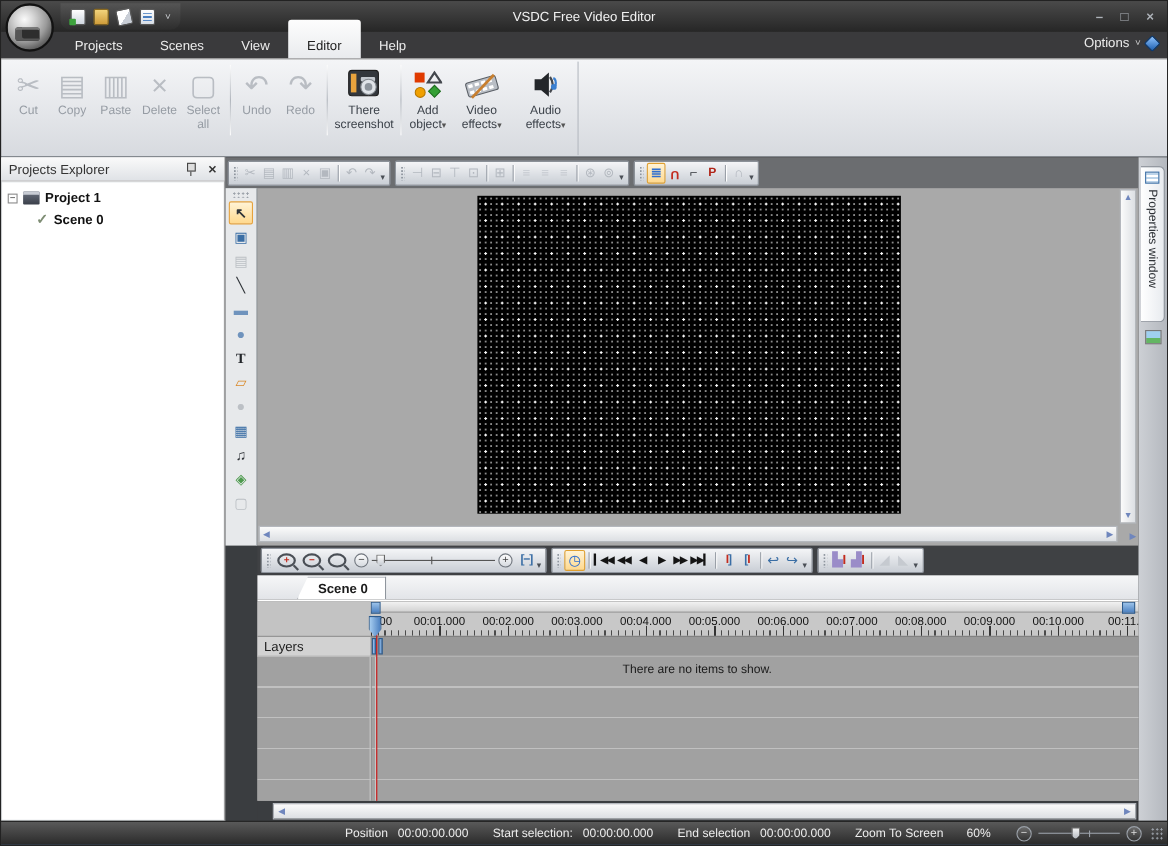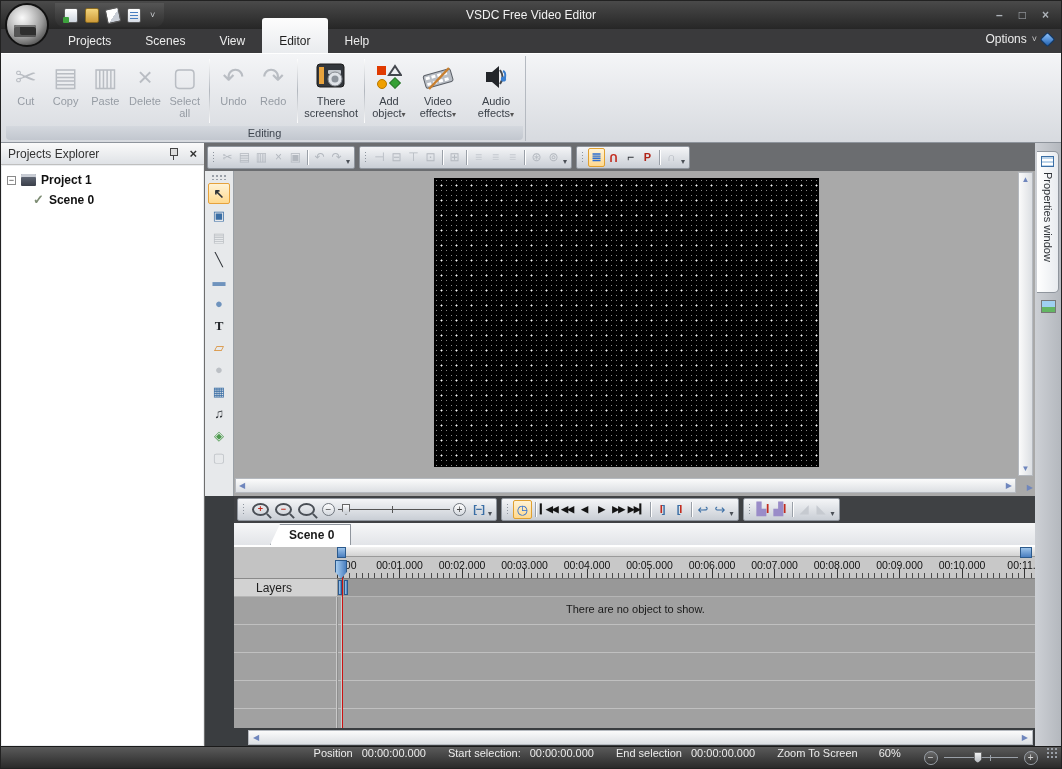--- a/index.html
+++ b/index.html
@@ -164,21 +164,21 @@
                background:linear-gradient(#9cc3ea,#4a7fc0);border:1px solid #2c5a8c;}
   .mini-scroll::after{content:"";position:absolute;right:3px;top:0;width:10px;height:9px;
                background:linear-gradient(#9cc3ea,#4a7fc0);border:1px solid #2c5a8c;}
   .ruler-labels{position:absolute;top:12px;left:0;right:0;height:12px;font-size:10.5px;color:#111;}
   .rlabel{position:absolute;top:0;width:58px;text-align:center;white-space:nowrap;}
   .ticks-minor{position:absolute;bottom:0;left:0;right:0;height:5px;
      background-image:repeating-linear-gradient(90deg,#4a4a4a 0 1px,transparent 1px 6.25px);}
   .ticks-major{position:absolute;bottom:0;left:0;right:0;height:9px;
      background-image:repeating-linear-gradient(90deg,#333 0 1px,transparent 1px 62.5px);}
   .tl-row2{display:flex;height:18px;}
-  .tl-row2 .lcell{width:103px;background:#d2d2d2;display:flex;align-items:center;padding-left:22px;
+  .tl-row2 .lcell{width:103px;background:#d2d2d2;display:flex;align-items:center;padding-left:6px;
                   font-size:12px;color:#1d1d1d;border-bottom:1px solid #b5b5b5;}
   .layers-strip{flex:1;background:#989898;border-bottom:1px solid #b5b5b5;position:relative;}
   .selbar{position:absolute;top:1px;width:4px;height:15px;background:linear-gradient(90deg,#a7cdf0,#4a7fc0);border:1px solid #2c5a8c;}
   .tl-rows{position:relative;height:131px;overflow:hidden;
      background:repeating-linear-gradient(180deg,#a1a1a1 0 27px,#c0c0c0 27px 28px);}
   .tl-rows::before{content:"";position:absolute;left:103px;top:0;bottom:0;width:1px;background:#8f8f8f;}
   .guide1{position:absolute;left:102px;top:0;bottom:0;width:1px;background:#c9c9c9;}
   .guide2{position:absolute;left:107px;top:0;bottom:0;width:1px;background:#c9c9c9;}
   .tl-msg{position:absolute;top:6px;left:332px;font-size:11px;color:#1a1a1a;}
   .playhead-line{position:absolute;left:108px;top:14px;bottom:0;width:1px;background:#cc1111;z-index:4;}
@@ -193,21 +193,21 @@
   .right-strip{width:26px;background:linear-gradient(90deg,#cdd0d5,#b4b8be);display:flex;flex-direction:column;align-items:center;}
   .props-tab{margin-top:8px;width:22px;height:142px;background:linear-gradient(90deg,#ffffff,#e8ebef);
       border:1px solid #8f959d;border-left:none;border-radius:0 5px 5px 0;
       display:flex;flex-direction:column;align-items:center;padding-top:4px;gap:5px;}
   .props-label{writing-mode:vertical-rl;font-size:11px;color:#2f3338;}
   .ic-table{width:13px;height:11px;border:1px solid #3a6ea5;background:repeating-linear-gradient(180deg,#bcd4ea 0 2px,#ffffff 2px 4px);}
   .ic-image{width:15px;height:13px;border:1px solid #777;background:linear-gradient(180deg,#9fd0f0 55%,#63b663 55%);margin-top:7px;}
 
   
   .statusbar{height:24px;background:linear-gradient(#5a5a5a,#2a2a2a);border-top:1px solid #1a1a1a;
-      display:flex;color:#ececec;font-size:11px;border-bottom:2px solid #3f74bd;}
+      display:flex;align-items:center;color:#ececec;font-size:11px;border-bottom:2px solid #3f74bd;}
   .sb-item{margin-right:9px;white-space:nowrap;}
   .sb-val{margin-right:22px;white-space:nowrap;}
   .sb-zoom{display:flex;align-items:center;gap:6px;margin-left:14px;}
   .sbbtn{width:14px;height:14px;border-radius:50%;border:1px solid #9aa0a8;background:linear-gradient(#6a6a6a,#333);
       color:#ddd;font-size:10px;line-height:12px;text-align:center;}
   .sbtrack{width:74px;height:13px;position:relative;}
   .sbtrack::before{content:"";position:absolute;left:0;right:0;top:6px;height:1px;background:#9aa0a8;}
   .sbthumb{position:absolute;left:30px;top:1px;width:8px;height:11px;background:linear-gradient(#f2f2f2,#b9bdc3);
       border:1px solid #777;clip-path:polygon(0 0,100% 0,100% 65%,50% 100%,0 65%);}
   .sbtick{position:absolute;left:46px;top:4px;width:1px;height:6px;background:#9aa0a8;}
@@ -332,21 +332,20 @@
               <svg width="28" height="28" viewBox="0 0 28 28">
                 <path d="M10 9 L17 3 L17 25 L10 19 H4 V9 Z" fill="#23262a"></path>
                 <path d="M18 7 q5 7 0 14" fill="none" stroke="#44484e" stroke-width="2"></path>
                 <path d="M21 8 q3 1 2 7" stroke="#3a7fd0" fill="none" stroke-width="2"></path>
                 <circle cx="21.5" cy="16" r="2.6" fill="#3a7fd0"></circle>
               </svg>
             </div>
             <div>Audio effects<span class="rdrop">▾</span></div>
           </div>
         </div>
-      <div class="rcap">Editing</div>
     </div>
   </div>
 
   <div class="main">
 
     <div class="left-panel">
       <div class="lp-header">
         <span>Projects Explorer</span>
         <span class="sp"></span>
         <span class="pin"></span>
@@ -525,21 +524,21 @@
               <div class="tl-row2">
                 <div class="lcell">Layers</div>
                 <div class="layers-strip">
                   <div class="selbar" style="left:1px;"></div>
                   <div class="selbar" style="left:7px;"></div>
                 </div>
               </div>
               <div class="tl-rows">
                 <div class="guide1"></div>
                 <div class="guide2"></div>
-                <div class="tl-msg">There are no object to show.</div>
+                <div class="tl-msg">There are no items to show.</div>
               </div>
               <div class="playhead-flag"></div>
               <div class="playhead-line"></div>
             </div>
           </div>
 
           <div class="tl-scroll">
             <div class="track">
               <span>◀</span>
               <span>▶</span>

